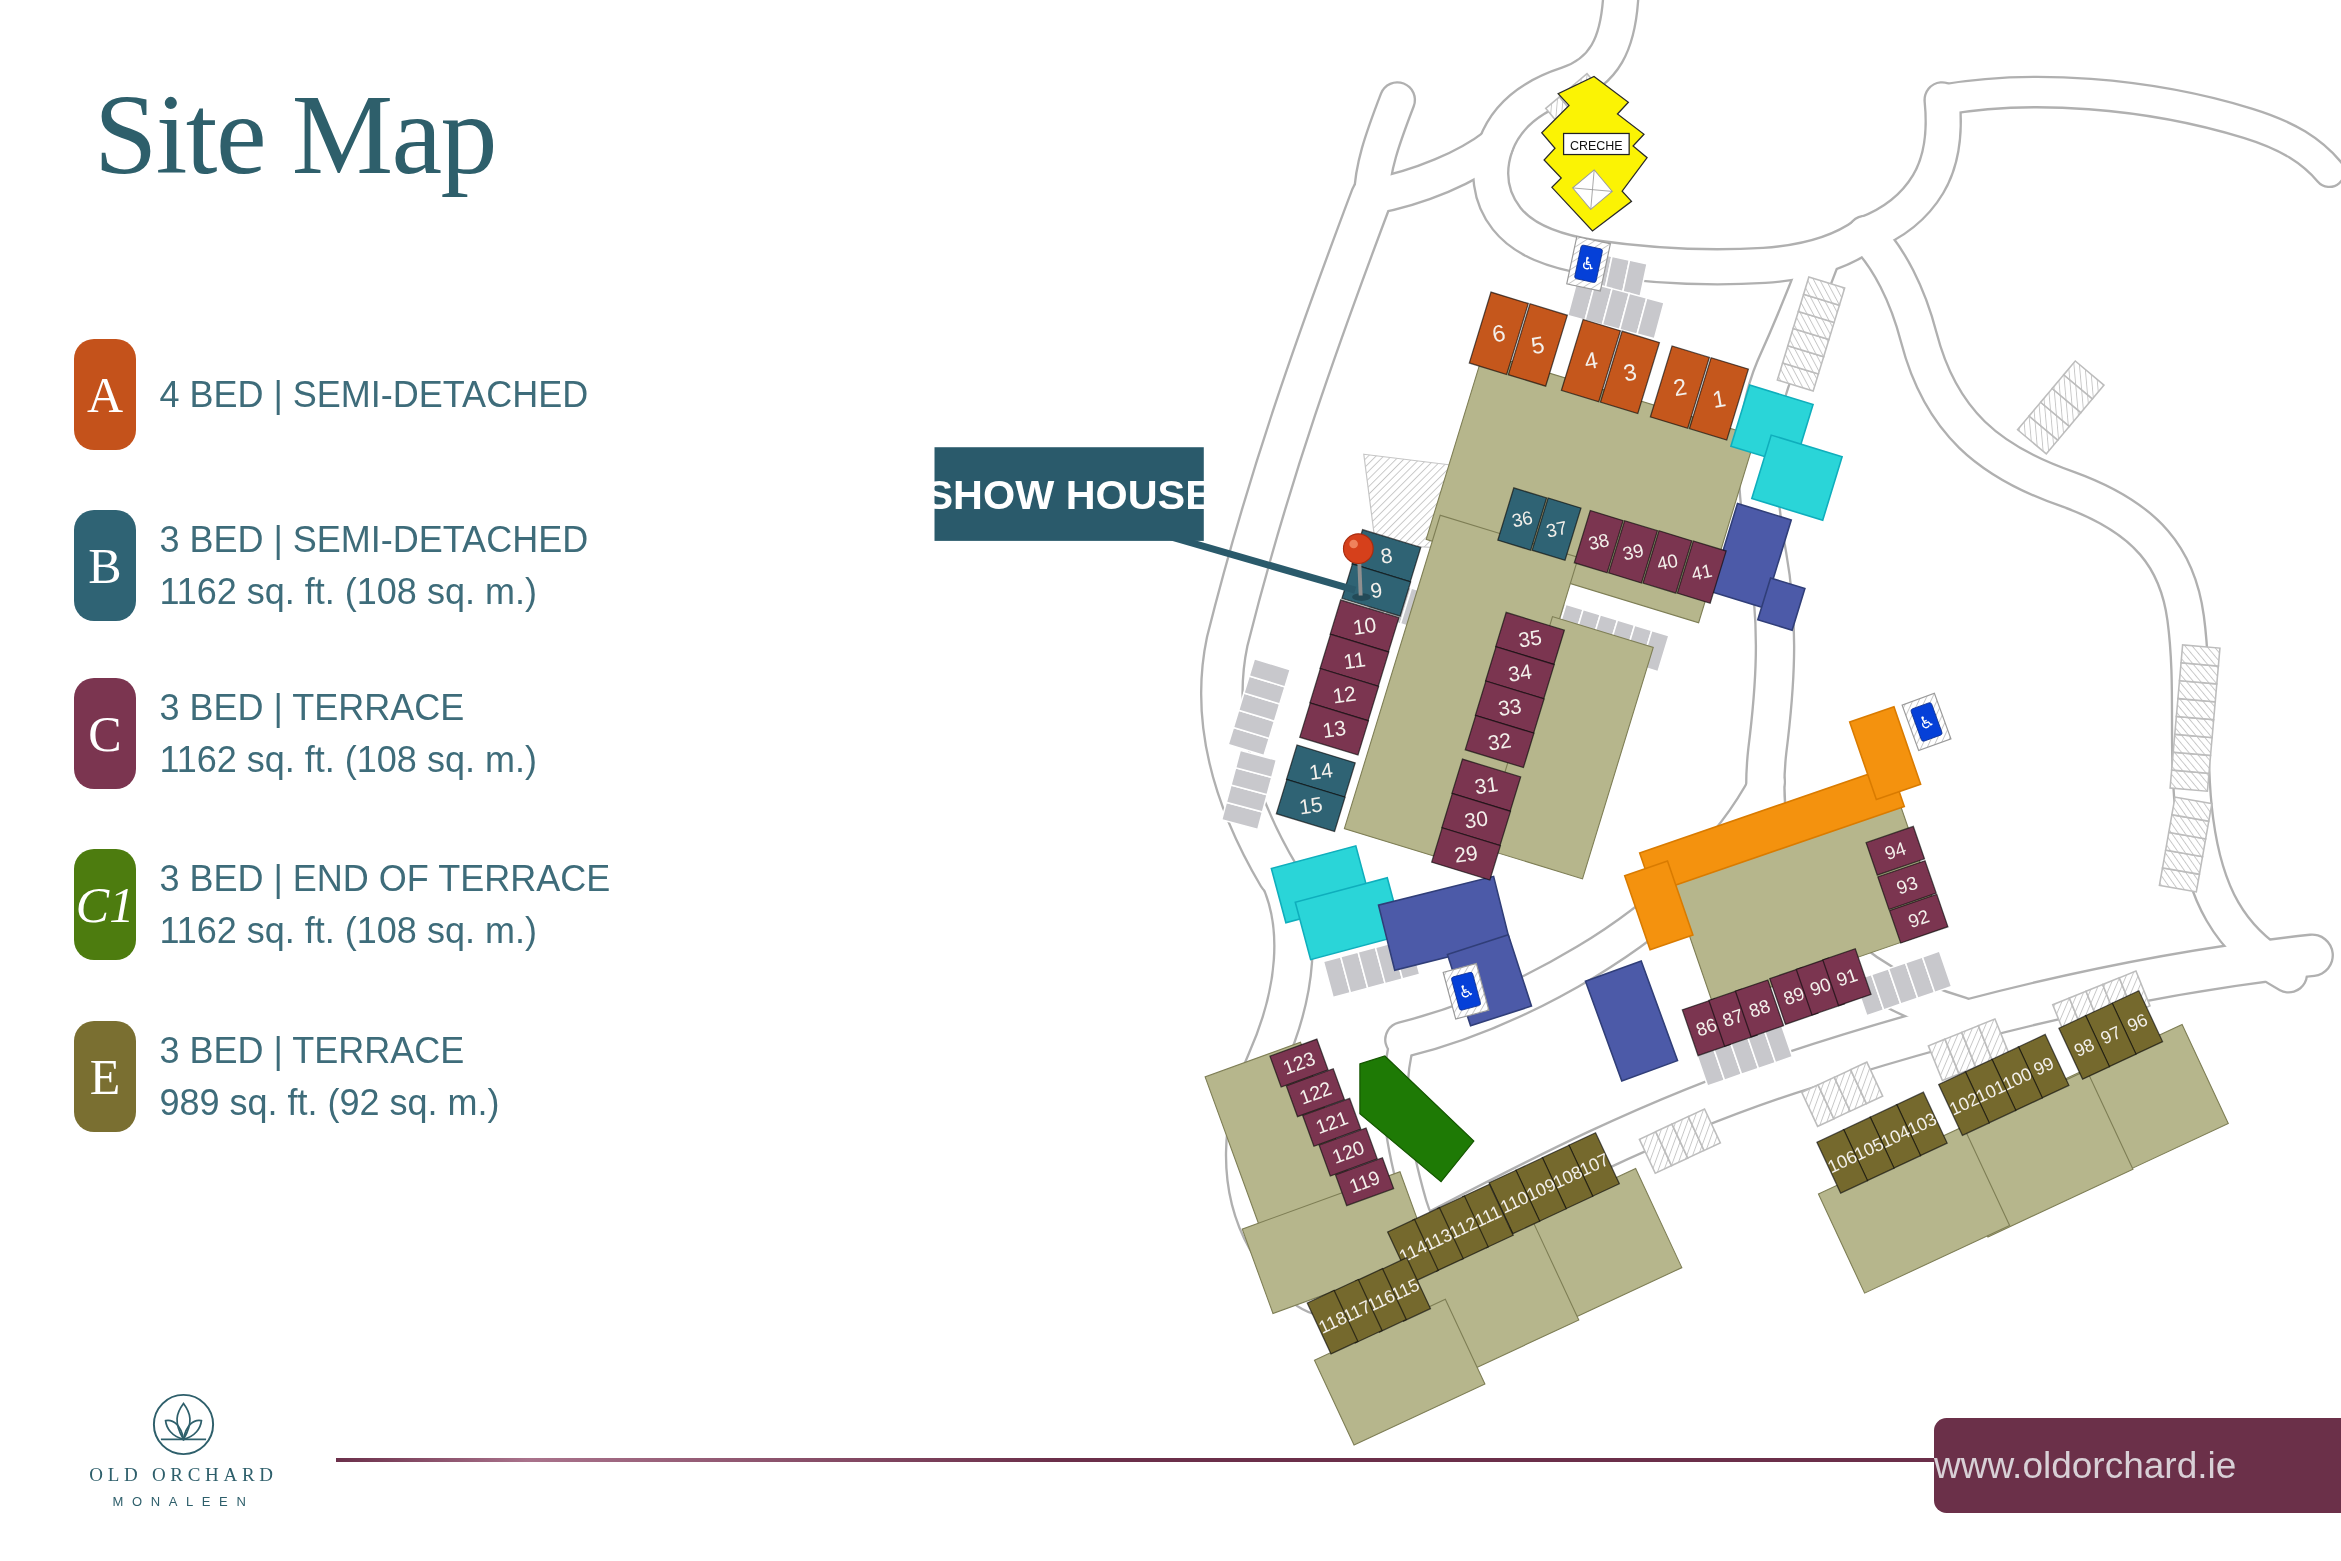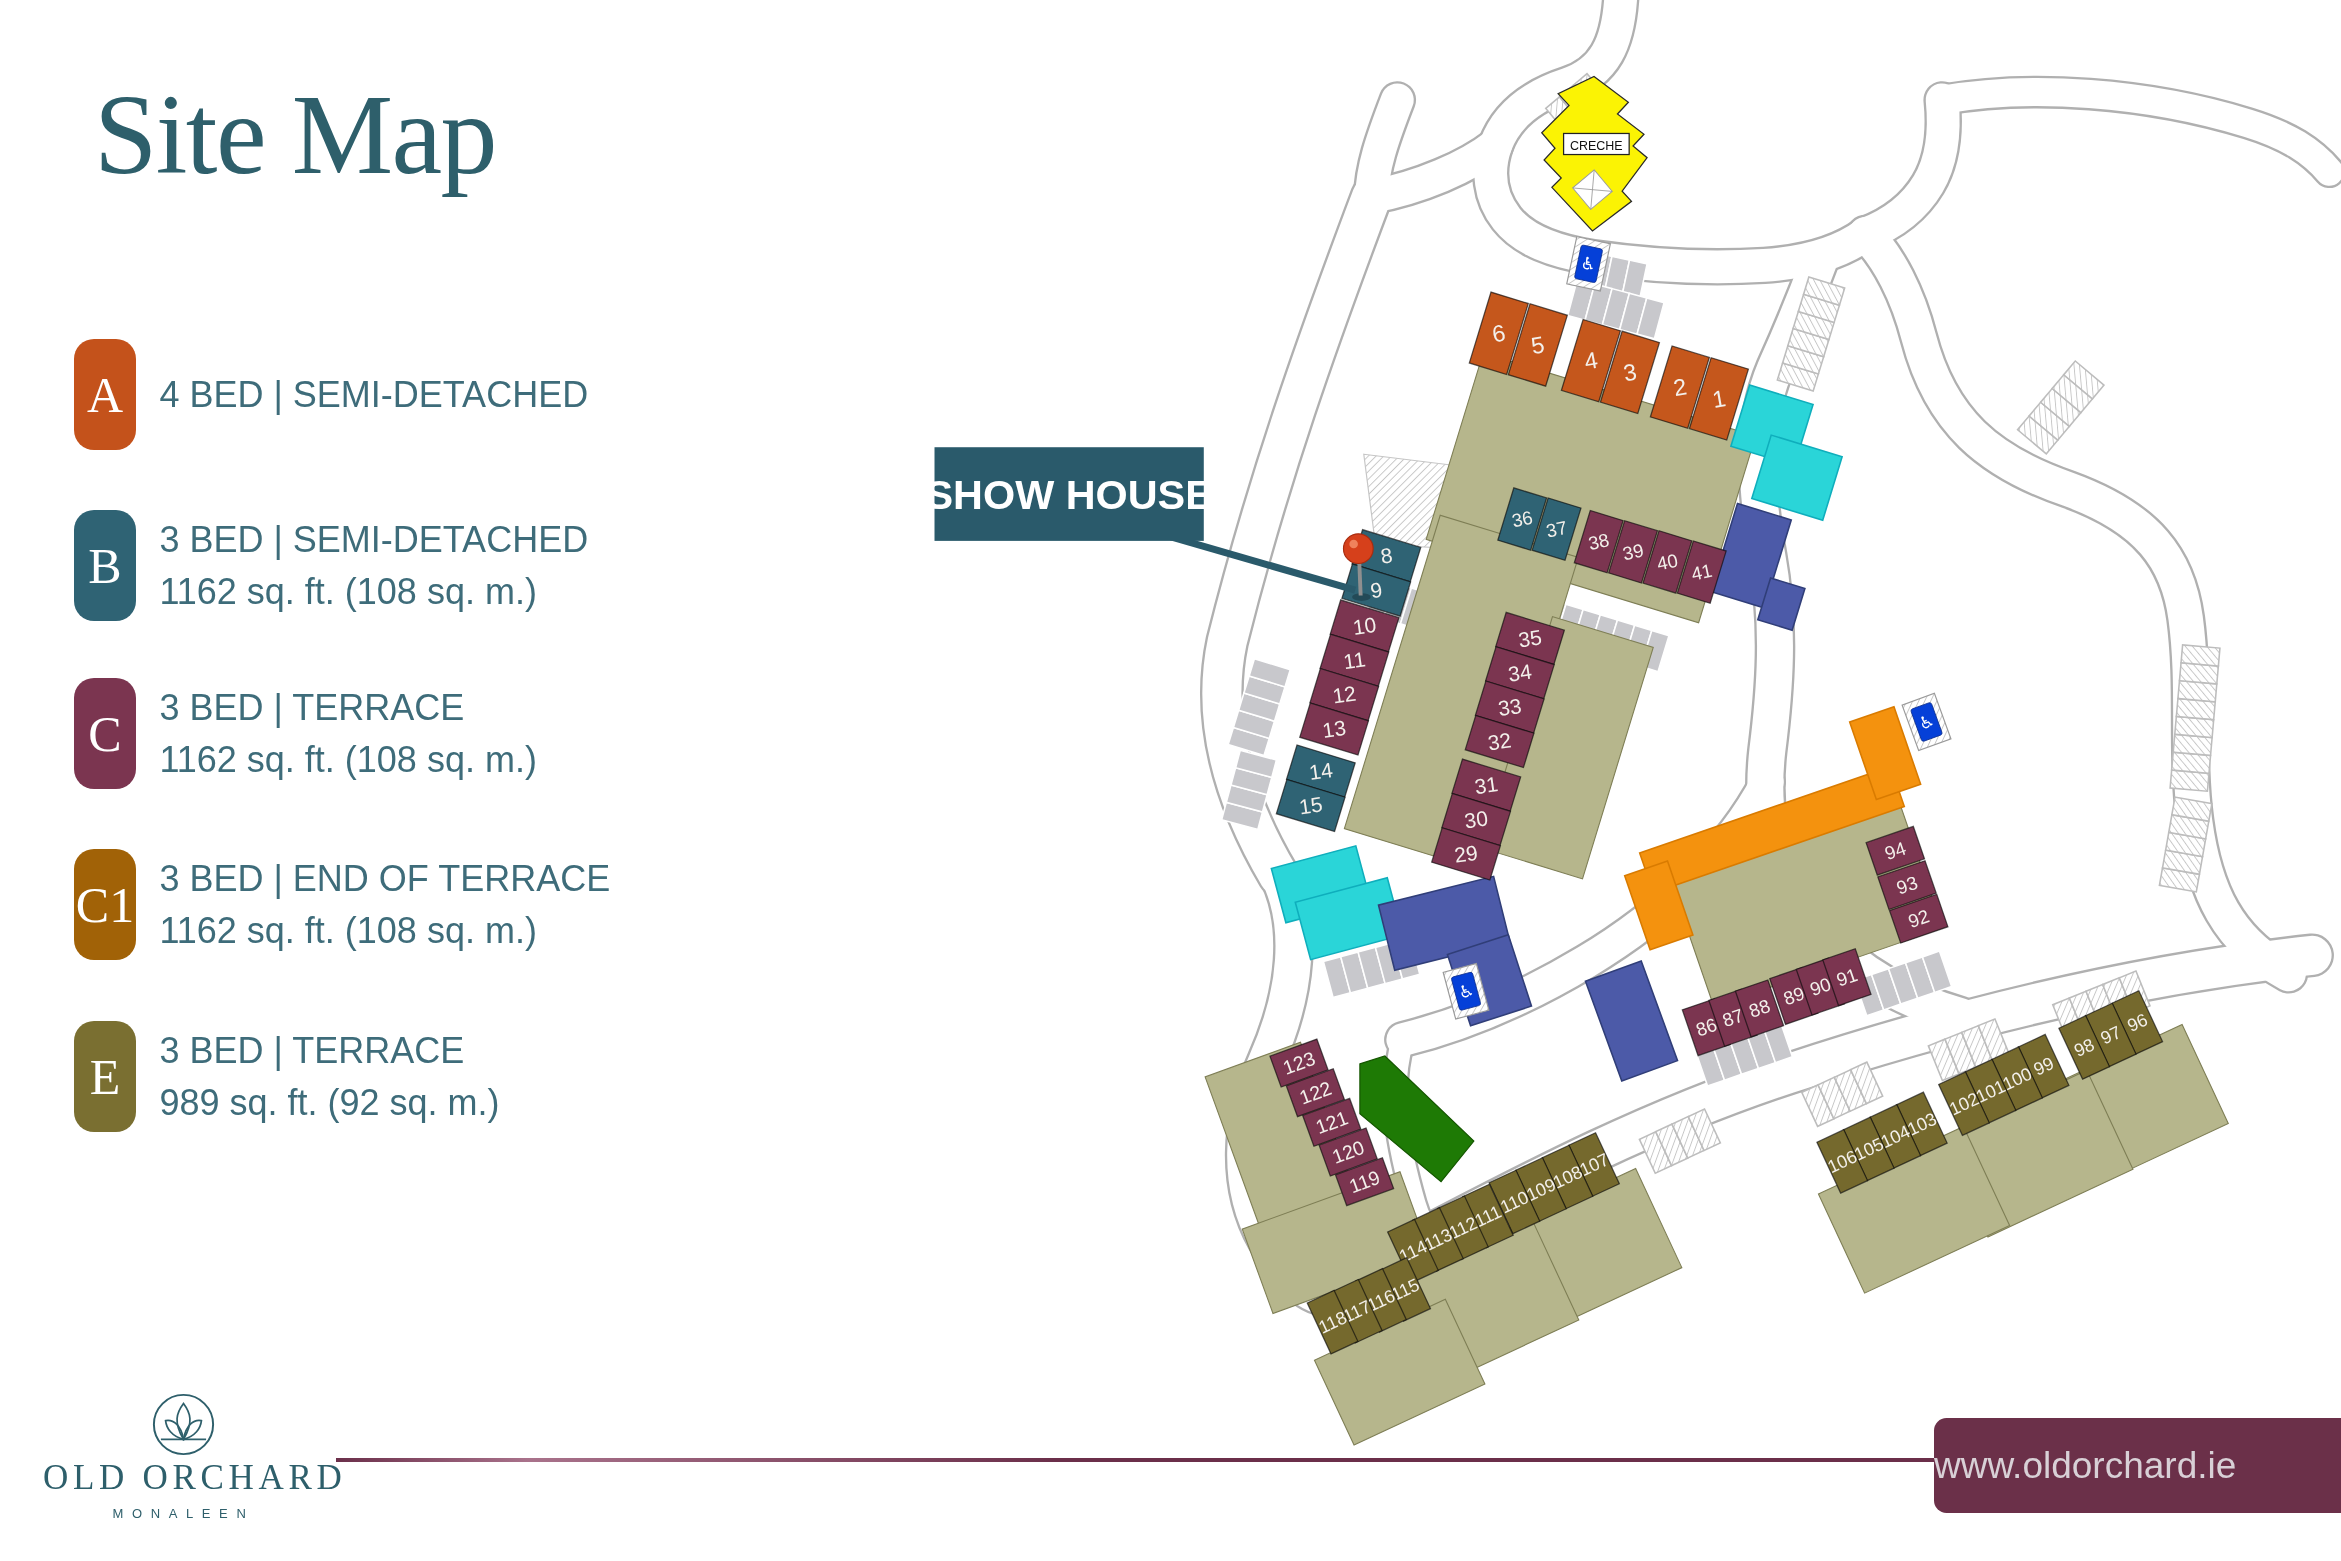--- a/index.html
+++ b/index.html
@@ -18,21 +18,21 @@
   .leg-row.r3{top:849px;} .leg-row.r4{top:1021px;}
   .leg-badge{
     width:62px;height:111px;border-radius:20px;flex:0 0 62px;
     display:flex;align-items:center;justify-content:center;
     color:#ffffff;font-family:"Liberation Serif",serif;font-size:50px;
   }
   .leg-text{margin-left:23.4px;display:flex;flex-direction:column;justify-content:center;height:111px;}
   .leg-line{font-size:36px;color:#3E6C7A;line-height:52px;white-space:nowrap;}
   .footer-logo{position:absolute;left:43px;top:1391px;width:281px;text-align:center;color:#2E5F6B;}
   .logo-icon{display:block;margin:0 auto;}
-  .logo-name{font-family:"Liberation Serif",serif;font-size:35px;letter-spacing:4.7px;margin-top:0;white-space:nowrap;}
+  .logo-name{font-family:"Liberation Serif",serif;font-size:19px;letter-spacing:4.7px;margin-top:6px;white-space:nowrap;}
   .logo-sub{font-size:13px;letter-spacing:8.6px;margin-top:7.8px;}
   .footer-line{position:absolute;left:336px;top:1458px;width:1598px;height:3.9px;
     background:linear-gradient(90deg,#6B2F4A 0%,#a9728b 12%,#6B2F4A 45%,#6B2F4A 100%);}
   .site-banner{
     position:absolute;left:1934px;top:1418px;width:408px;height:95px;
     background:#6B3049;border-radius:12.5px 0 0 12.5px;
     display:flex;align-items:center;justify-content:flex-start;
     color:#D8D0D6;font-size:37px;
   }
   #map{position:absolute;left:0;top:0;}
@@ -58,21 +58,21 @@
     </div>
   </div>
   <div class="leg-row r2">
     <div class="leg-badge" style="background: rgb(123, 53, 80);">C</div>
     <div class="leg-text">
       <div class="leg-line">3 BED | TERRACE</div>
       <div class="leg-line">1162 sq. ft. (108 sq. m.)</div>
     </div>
   </div>
   <div class="leg-row r3">
-    <div class="leg-badge" style="background: #a16207;">C1</div>
+    <div class="leg-badge" style="background: #4d7c0f; font-style: italic;">C1</div>
     <div class="leg-text">
       <div class="leg-line">3 BED | END OF TERRACE</div>
       <div class="leg-line">1162 sq. ft. (108 sq. m.)</div>
     </div>
   </div>
   <div class="leg-row r4">
     <div class="leg-badge" style="background: rgb(122, 111, 49);">E</div>
     <div class="leg-text">
       <div class="leg-line">3 BED | TERRACE</div>
       <div class="leg-line">989 sq. ft. (92 sq. m.)</div>

